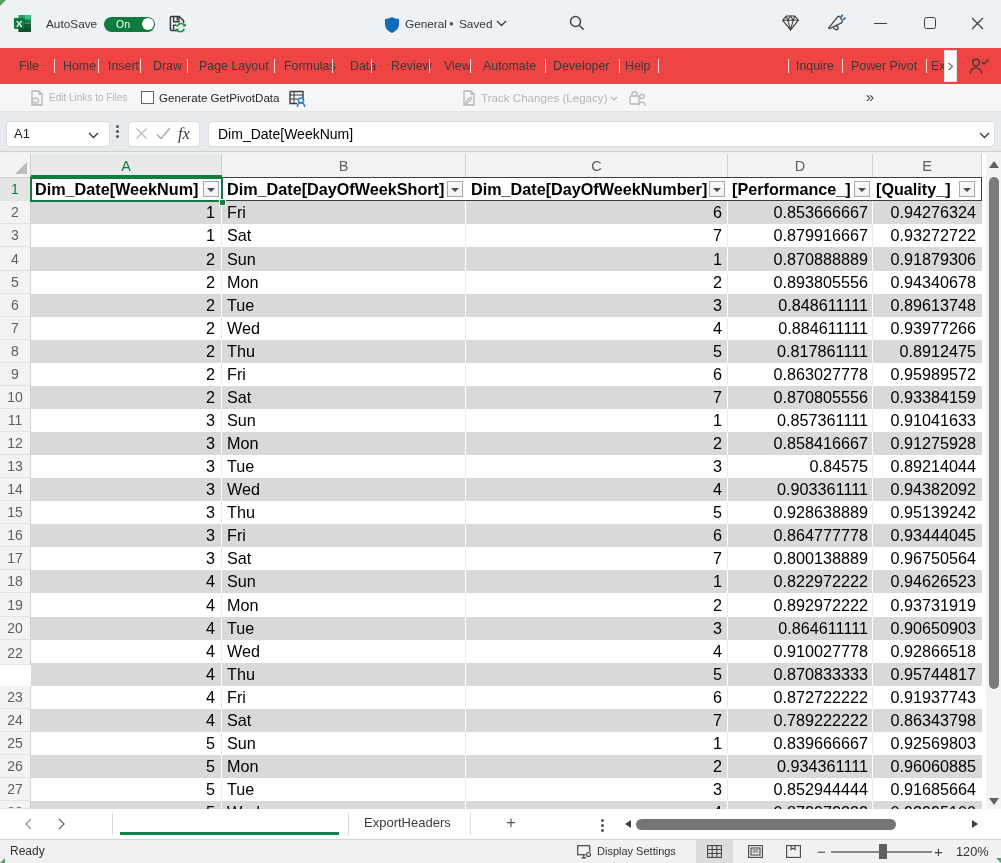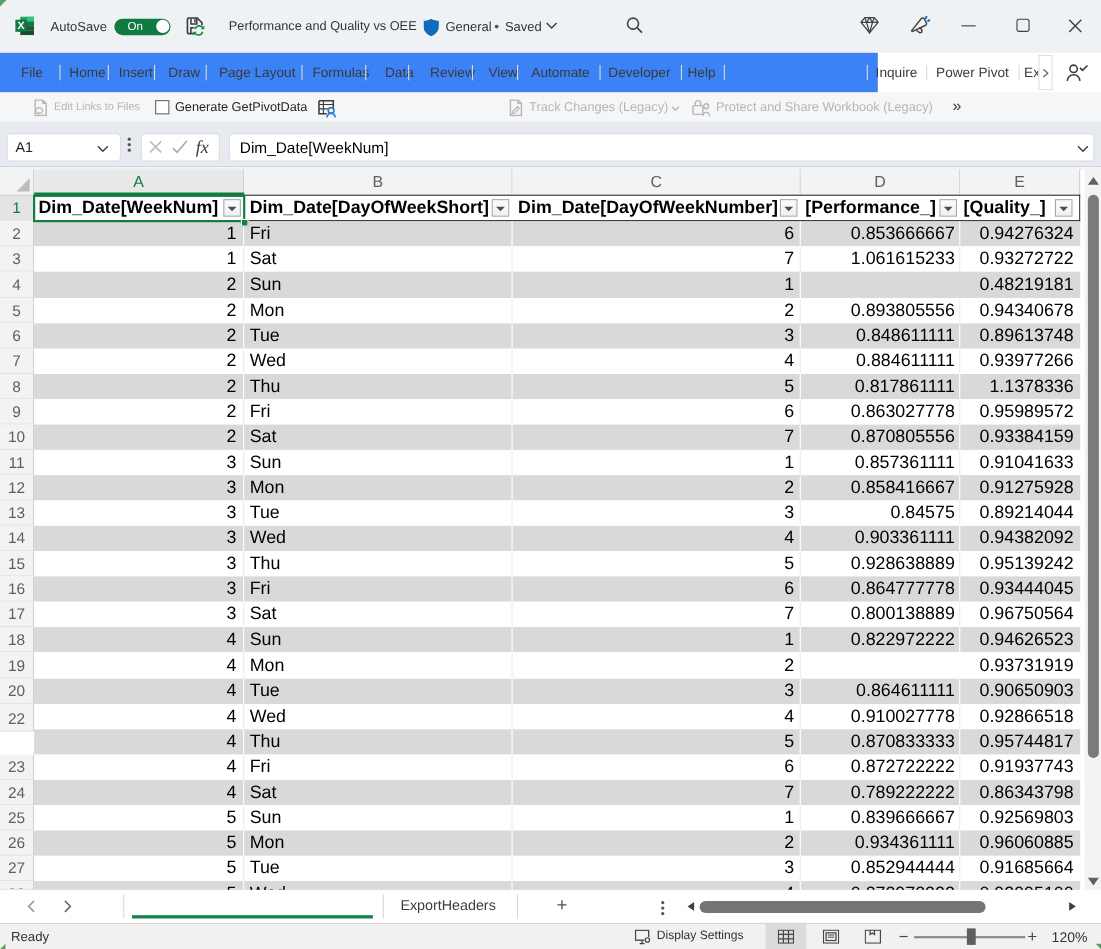--- a/index.html
+++ b/index.html
@@ -1,18 +1,18 @@
 <!DOCTYPE html>
 <html><head><meta charset="utf-8"><style>
 *{margin:0;padding:0;box-sizing:border-box}
 html,body{width:1001px;height:863px;overflow:hidden;font-family:"Liberation Sans",sans-serif;background:#fff}
 .abs{position:absolute}
 
 #titlebar{position:absolute;left:0;top:0;width:1001px;height:48px;background:#eff2f5}
-#menubar{position:absolute;left:0;top:48px;width:798px;height:36px;background:#3b82f6}
+#menubar{position:absolute;left:0;top:48px;width:1001px;height:36px;background:#ef4444}
 #toolbar{position:absolute;left:0;top:84px;width:1001px;height:28px;background:#f5f6f7;border-bottom:1px solid #e2e4e6}
 #fbar{position:absolute;left:0;top:112px;width:1001px;height:40px;background:#e7ebef;border-bottom:1px solid #cdd2d7}
 .whitebox{position:absolute;background:#fff;border:1px solid #d9dde1;border-radius:4px;height:26px;top:9px}
 
 #grid{position:absolute;left:0;top:152px;width:1001px;height:657px;background:#fff;overflow:hidden}
 #gridspacer{position:absolute;left:0;top:0;width:986px;height:2px;background:#eef1f3}
 .colhdr{position:absolute;top:2px;height:24px;background:#f3f3f3;color:#5b6062;font-size:14.5px;line-height:24px;text-align:center;border-right:1px solid #cfd0d0;border-bottom:1px solid #cfd0d0}
 #cornerbox{position:absolute;left:0;top:2px;width:31px;height:24px;background:#f3f3f3;border-right:1px solid #cfd0d0;border-bottom:1px solid #cfd0d0}
 #cornerbox:after{content:"";position:absolute;right:3px;bottom:3px;border-style:solid;border-width:0 0 12px 12px;border-color:transparent transparent #bcbcbc transparent}
 .rnum{position:absolute;left:0;width:31px;background:#f3f3f3;color:#5b6062;font-size:14px;text-align:center;border-right:1px solid #d0d0d0;border-bottom:1px solid #e3e3e3}
@@ -73,21 +73,20 @@
     <path d="M5.6 2.8 V7.8 H10.9 V2.8" fill="none" stroke="#3b3b3b" stroke-width="1.4"></path>
     <path d="M9.2 3 V6.4" stroke="#3b3b3b" stroke-width="1.3"></path>
     <path d="M5.5 16.2 V11.3 H8.6" fill="none" stroke="#3b3b3b" stroke-width="1.4"></path>
     <g stroke="#1e8e3e" stroke-width="1.5" fill="none">
       <path d="M16.9 11.7 a4.1 4.1 0 0 0 -7.6 0.8"></path>
       <path d="M8.6 15.6 a4.1 4.1 0 0 0 7.6 -0.8"></path>
     </g>
     <path d="M17.8 9.2 v3.4 h-3.4 z" fill="#1e8e3e"></path>
     <path d="M7.7 18.2 v-3.4 h3.4 z" fill="#1e8e3e"></path>
   </svg>
-  <div class="abs" style="left:208px;top:0;height:48px;line-height:48px;font-size:11.6px;color:#333">Performance and Quality vs OEE</div>
   <svg class="abs" style="left:385px;top:17px" width="14" height="16" viewBox="0 0 14 16">
     <path d="M7 0 C9 1.3 11.4 1.9 14 1.9 V7 c0 4.2-2.8 7-7 9 -4.2-2-7-4.8-7-9 V1.9 C2.6 1.9 5 1.3 7 0 Z" fill="#0f6cbd"></path>
   </svg>
   <div class="abs" style="left:405px;top:0;height:48px;line-height:48px;font-size:11.8px;color:#333">General</div>
   <div class="abs" style="left:449px;top:0;height:48px;line-height:48px;font-size:8px;color:#555">●</div>
   <div class="abs" style="left:459px;top:0;height:48px;line-height:48px;font-size:11.8px;color:#333">Saved</div>
   <svg class="abs" style="left:496px;top:20px" width="11" height="7" viewBox="0 0 11 7">
       <path d="M1 1 l4.5 4.5 L10 1" fill="none" stroke="#3b3b3b" stroke-width="1.3"></path>
     </svg>
   <svg class="abs" style="left:569px;top:15px" width="16" height="16" viewBox="0 0 16 16">
@@ -177,21 +176,20 @@
   <div class="tbtext gray" style="left:481px">Track Changes (Legacy)</div>
   <svg class="abs" style="left:610px;top:12px" width="8" height="6" viewBox="0 0 8 6">
       <path d="M1 1 l3 3 3-3" fill="none" stroke="#b8b5b2" stroke-width="1.2"></path>
     </svg>
   <svg class="abs" style="left:629px;top:6px" width="17" height="16" viewBox="0 0 17 16" stroke="#b9b6b3" fill="none" stroke-width="1.3">
     <rect x="1" y="6" width="9" height="8" rx="1"></rect>
     <path d="M3 6 v-2 a2.5 2.5 0 0 1 5 0 v2"></path>
     <circle cx="13" cy="6.5" r="2.2"></circle>
     <path d="M9.8 15.5 c0.4-2.2 1.7-3.4 3.2-3.4 1.5 0 2.8 1.2 3.2 3.4" stroke-width="1.2"></path>
   </svg>
-  <div class="tbtext gray" style="left:651px">Protect and Share Workbook (Legacy)</div>
   <div class="tbtext" style="left:866px;color:#3b3b3b;font-size:14.5px">»</div>
 </div>
 
 <div id="fbar">
   <div class="whitebox" style="left:6px;width:104px"></div>
   <div class="abs" style="left:14px;top:9px;height:26px;line-height:26px;font-size:13px;color:#222">A1</div>
   <svg class="abs" style="left:88px;top:20px" width="11" height="7" viewBox="0 0 11 7">
       <path d="M1 1 l4.5 4.5 L10 1" fill="none" stroke="#3b3b3b" stroke-width="1.3"></path>
     </svg>
   <div class="abs" style="left:116px;top:13px;width:3px;height:3px;background:#555;border-radius:50%;box-shadow:0 5px 0 #555,0 10px 0 #555"></div>
@@ -225,29 +223,30 @@
       <div class="cb" style="line-height:23px">Fri</div>
       <div class="cc" style="line-height:23px">6</div>
       <div class="cd" style="line-height:23px">0.853666667</div>
       <div class="ce" style="line-height:23px">0.94276324</div>
     </div>
 <div class="rnum" style="top:72px;height:23px;line-height:23px;overflow:hidden">3</div>
 <div class="drow w" style="top:72px;height:23px;background:#ffffff">
       <div class="ca" style="line-height:23px">1</div>
       <div class="cb" style="line-height:23px">Sat</div>
       <div class="cc" style="line-height:23px">7</div>
-      <div class="cd" style="line-height:23px">1.061615233</div>
+      <div class="cd" style="line-height:23px">0.879916667</div>
       <div class="ce" style="line-height:23px">0.93272722</div>
     </div>
 <div class="rnum" style="top:95px;height:24px;line-height:24px;overflow:hidden">4</div>
 <div class="drow g" style="top:95px;height:24px;background:#d9d9d9">
       <div class="ca" style="line-height:24px">2</div>
       <div class="cb" style="line-height:24px">Sun</div>
       <div class="cc" style="line-height:24px">1</div>
-      <div class="ce" style="line-height:24px">0.48219181</div>
+      <div class="cd" style="line-height:24px">0.870888889</div>
+      <div class="ce" style="line-height:24px">0.91879306</div>
     </div>
 <div class="rnum" style="top:119px;height:23px;line-height:23px;overflow:hidden">5</div>
 <div class="drow w" style="top:119px;height:23px;background:#ffffff">
       <div class="ca" style="line-height:23px">2</div>
       <div class="cb" style="line-height:23px">Mon</div>
       <div class="cc" style="line-height:23px">2</div>
       <div class="cd" style="line-height:23px">0.893805556</div>
       <div class="ce" style="line-height:23px">0.94340678</div>
     </div>
 <div class="rnum" style="top:142px;height:23px;line-height:23px;overflow:hidden">6</div>
@@ -265,21 +264,21 @@
       <div class="cc" style="line-height:23px">4</div>
       <div class="cd" style="line-height:23px">0.884611111</div>
       <div class="ce" style="line-height:23px">0.93977266</div>
     </div>
 <div class="rnum" style="top:188px;height:23px;line-height:23px;overflow:hidden">8</div>
 <div class="drow g" style="top:188px;height:23px;background:#d9d9d9">
       <div class="ca" style="line-height:23px">2</div>
       <div class="cb" style="line-height:23px">Thu</div>
       <div class="cc" style="line-height:23px">5</div>
       <div class="cd" style="line-height:23px">0.817861111</div>
-      <div class="ce" style="line-height:23px">1.1378336</div>
+      <div class="ce" style="line-height:23px">0.8912475</div>
     </div>
 <div class="rnum" style="top:211px;height:23px;line-height:23px;overflow:hidden">9</div>
 <div class="drow w" style="top:211px;height:23px;background:#ffffff">
       <div class="ca" style="line-height:23px">2</div>
       <div class="cb" style="line-height:23px">Fri</div>
       <div class="cc" style="line-height:23px">6</div>
       <div class="cd" style="line-height:23px">0.863027778</div>
       <div class="ce" style="line-height:23px">0.95989572</div>
     </div>
 <div class="rnum" style="top:234px;height:23px;line-height:23px;overflow:hidden">10</div>
@@ -352,20 +351,21 @@
       <div class="cb" style="line-height:23px">Sun</div>
       <div class="cc" style="line-height:23px">1</div>
       <div class="cd" style="line-height:23px">0.822972222</div>
       <div class="ce" style="line-height:23px">0.94626523</div>
     </div>
 <div class="rnum" style="top:441px;height:24px;line-height:24px;overflow:hidden">19</div>
 <div class="drow w" style="top:441px;height:24px;background:#ffffff">
       <div class="ca" style="line-height:24px">4</div>
       <div class="cb" style="line-height:24px">Mon</div>
       <div class="cc" style="line-height:24px">2</div>
+      <div class="cd" style="line-height:24px">0.892972222</div>
       <div class="ce" style="line-height:24px">0.93731919</div>
     </div>
 <div class="rnum" style="top:465px;height:23px;line-height:23px;overflow:hidden">20</div>
 <div class="drow g" style="top:465px;height:23px;background:#d9d9d9">
       <div class="ca" style="line-height:23px">4</div>
       <div class="cb" style="line-height:23px">Tue</div>
       <div class="cc" style="line-height:23px">3</div>
       <div class="cd" style="line-height:23px">0.864611111</div>
       <div class="ce" style="line-height:23px">0.90650903</div>
     </div>

